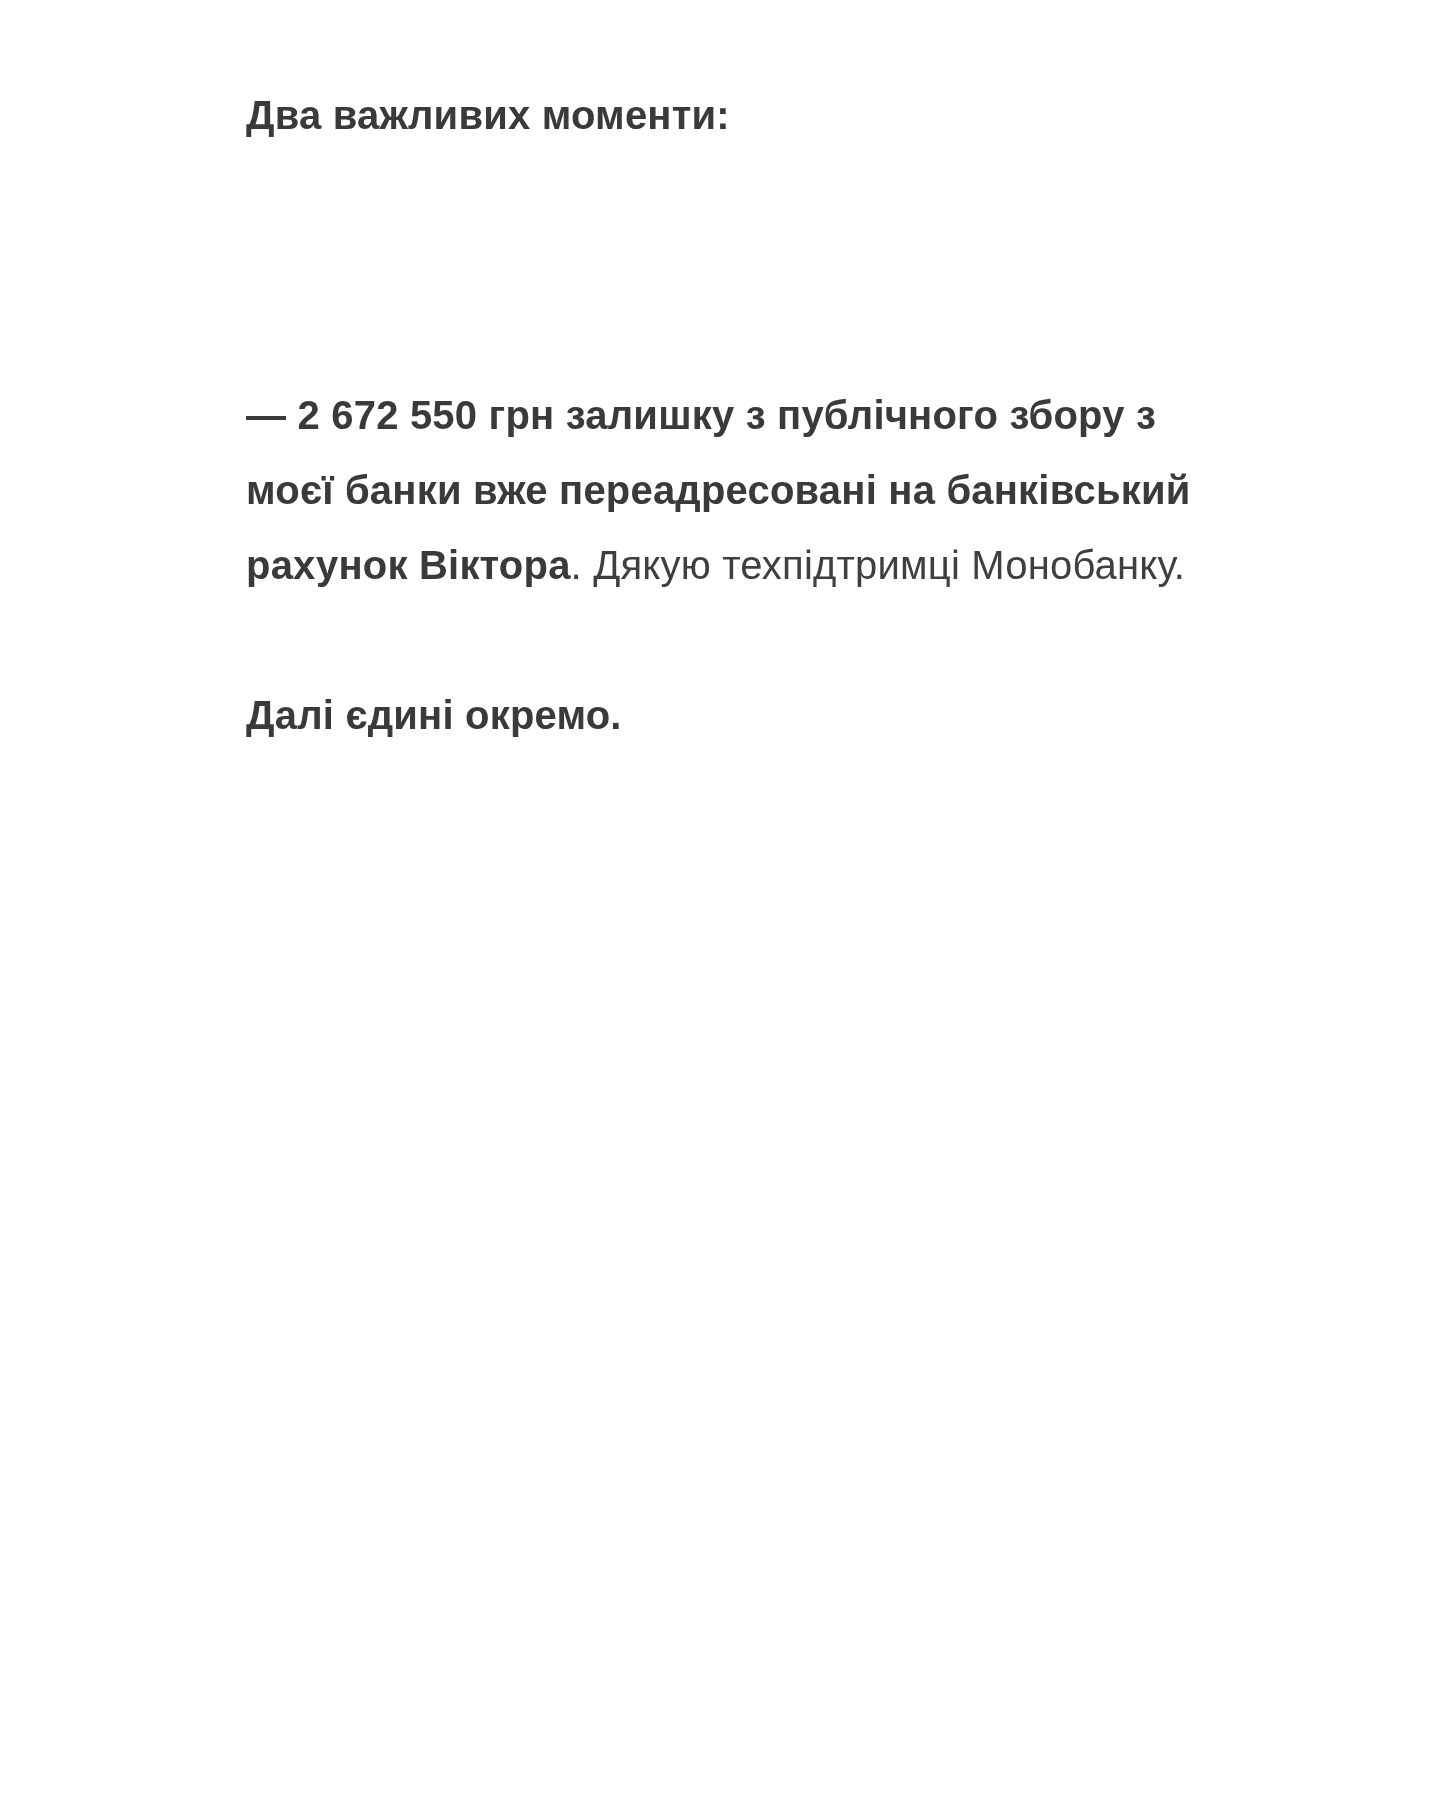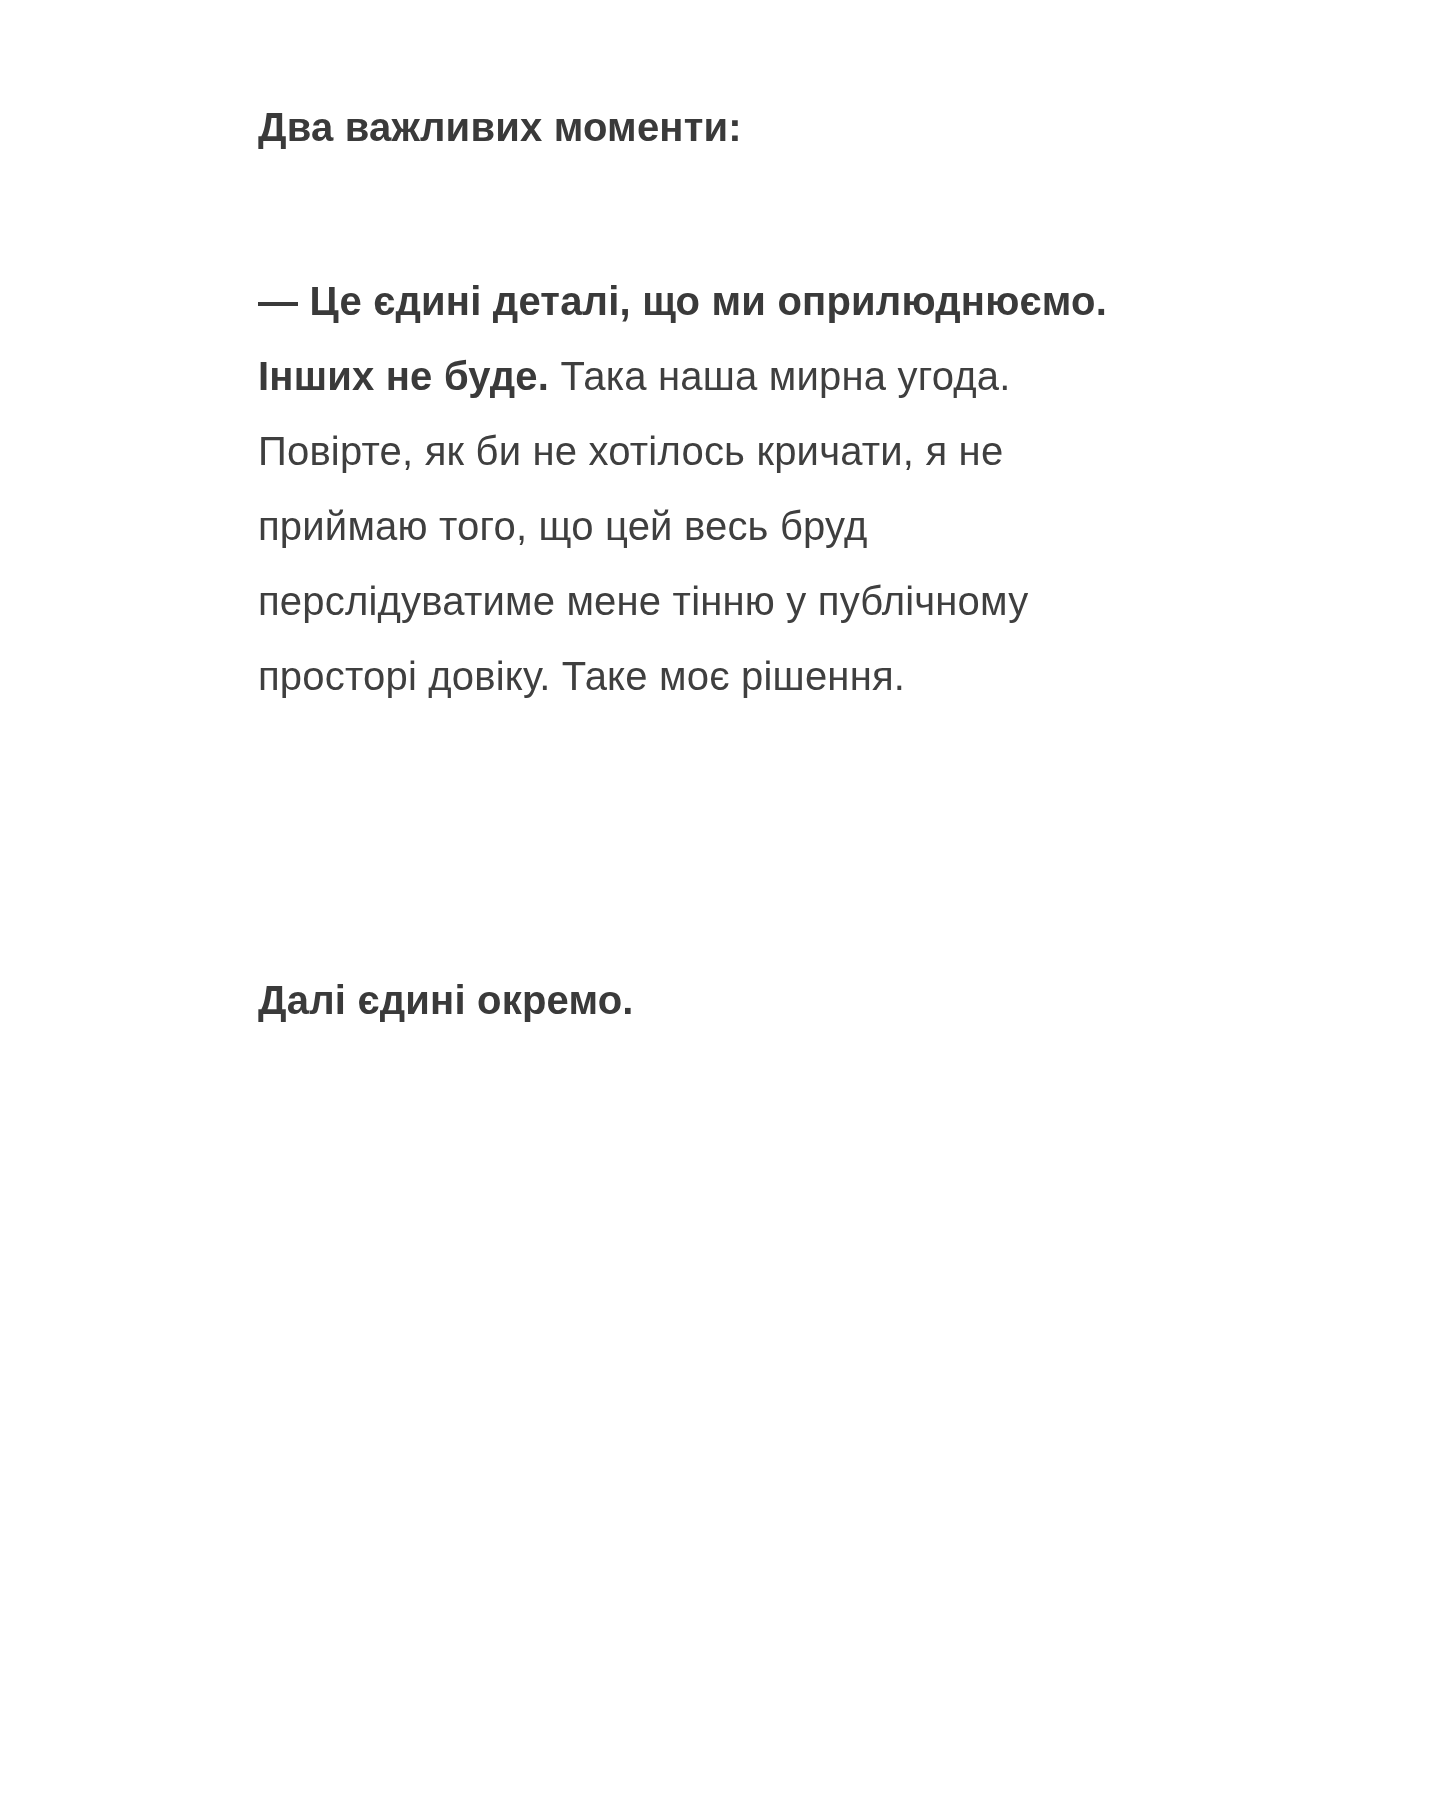--- a/index.html
+++ b/index.html
@@ -3,28 +3,28 @@
 <meta charset="utf-8">
 <style>
   html, body { margin:0; padding:0; background:#ffffff; }
   body { width:1440px; height:1796px; overflow:hidden; position:relative; }
   .doc {
     position:absolute; left:246px; top:78px; width:1000px;
     font-family:"Liberation Sans", sans-serif;
     font-size:40px; line-height:75px; color:#3f3f3f;
     letter-spacing:0.2px;
   }
-  .doc p { margin:12px; }
+  .doc p { margin:0; }
   .gap { height:75px; }
   b { font-weight:700; color:#3a3a3a; }
 </style>
 </head>
 <body>
 
 <div class="doc">
   <p><b>Два важливих моменти:</b></p>
   <div class="gap"></div>
-  <p style="width:870px"><b>— Це єдині деталі, що ми оприлюднюємо. Інших не буде.</b><span> Така наша мирна угода. Повірте, як би не хотілось кричати, я не приймаю того, що цей весь бруд перслідуватиме мене тінню у публічному просторі довіку. Таке моє рішення.</span></p>
   <div class="gap"></div>
   <div class="gap"></div>
+  <p style="width:970px"><b>— 2 672 550 грн залишку з публічного збору з моєї банки вже переадресовані на банківський рахунок Віктора</b><span>. Дякую техпідтримці Монобанку.</span></p>
   <div class="gap"></div>
   <p><b>Далі єдині окремо.</b></p>
 </div>
 
 </body></html>

